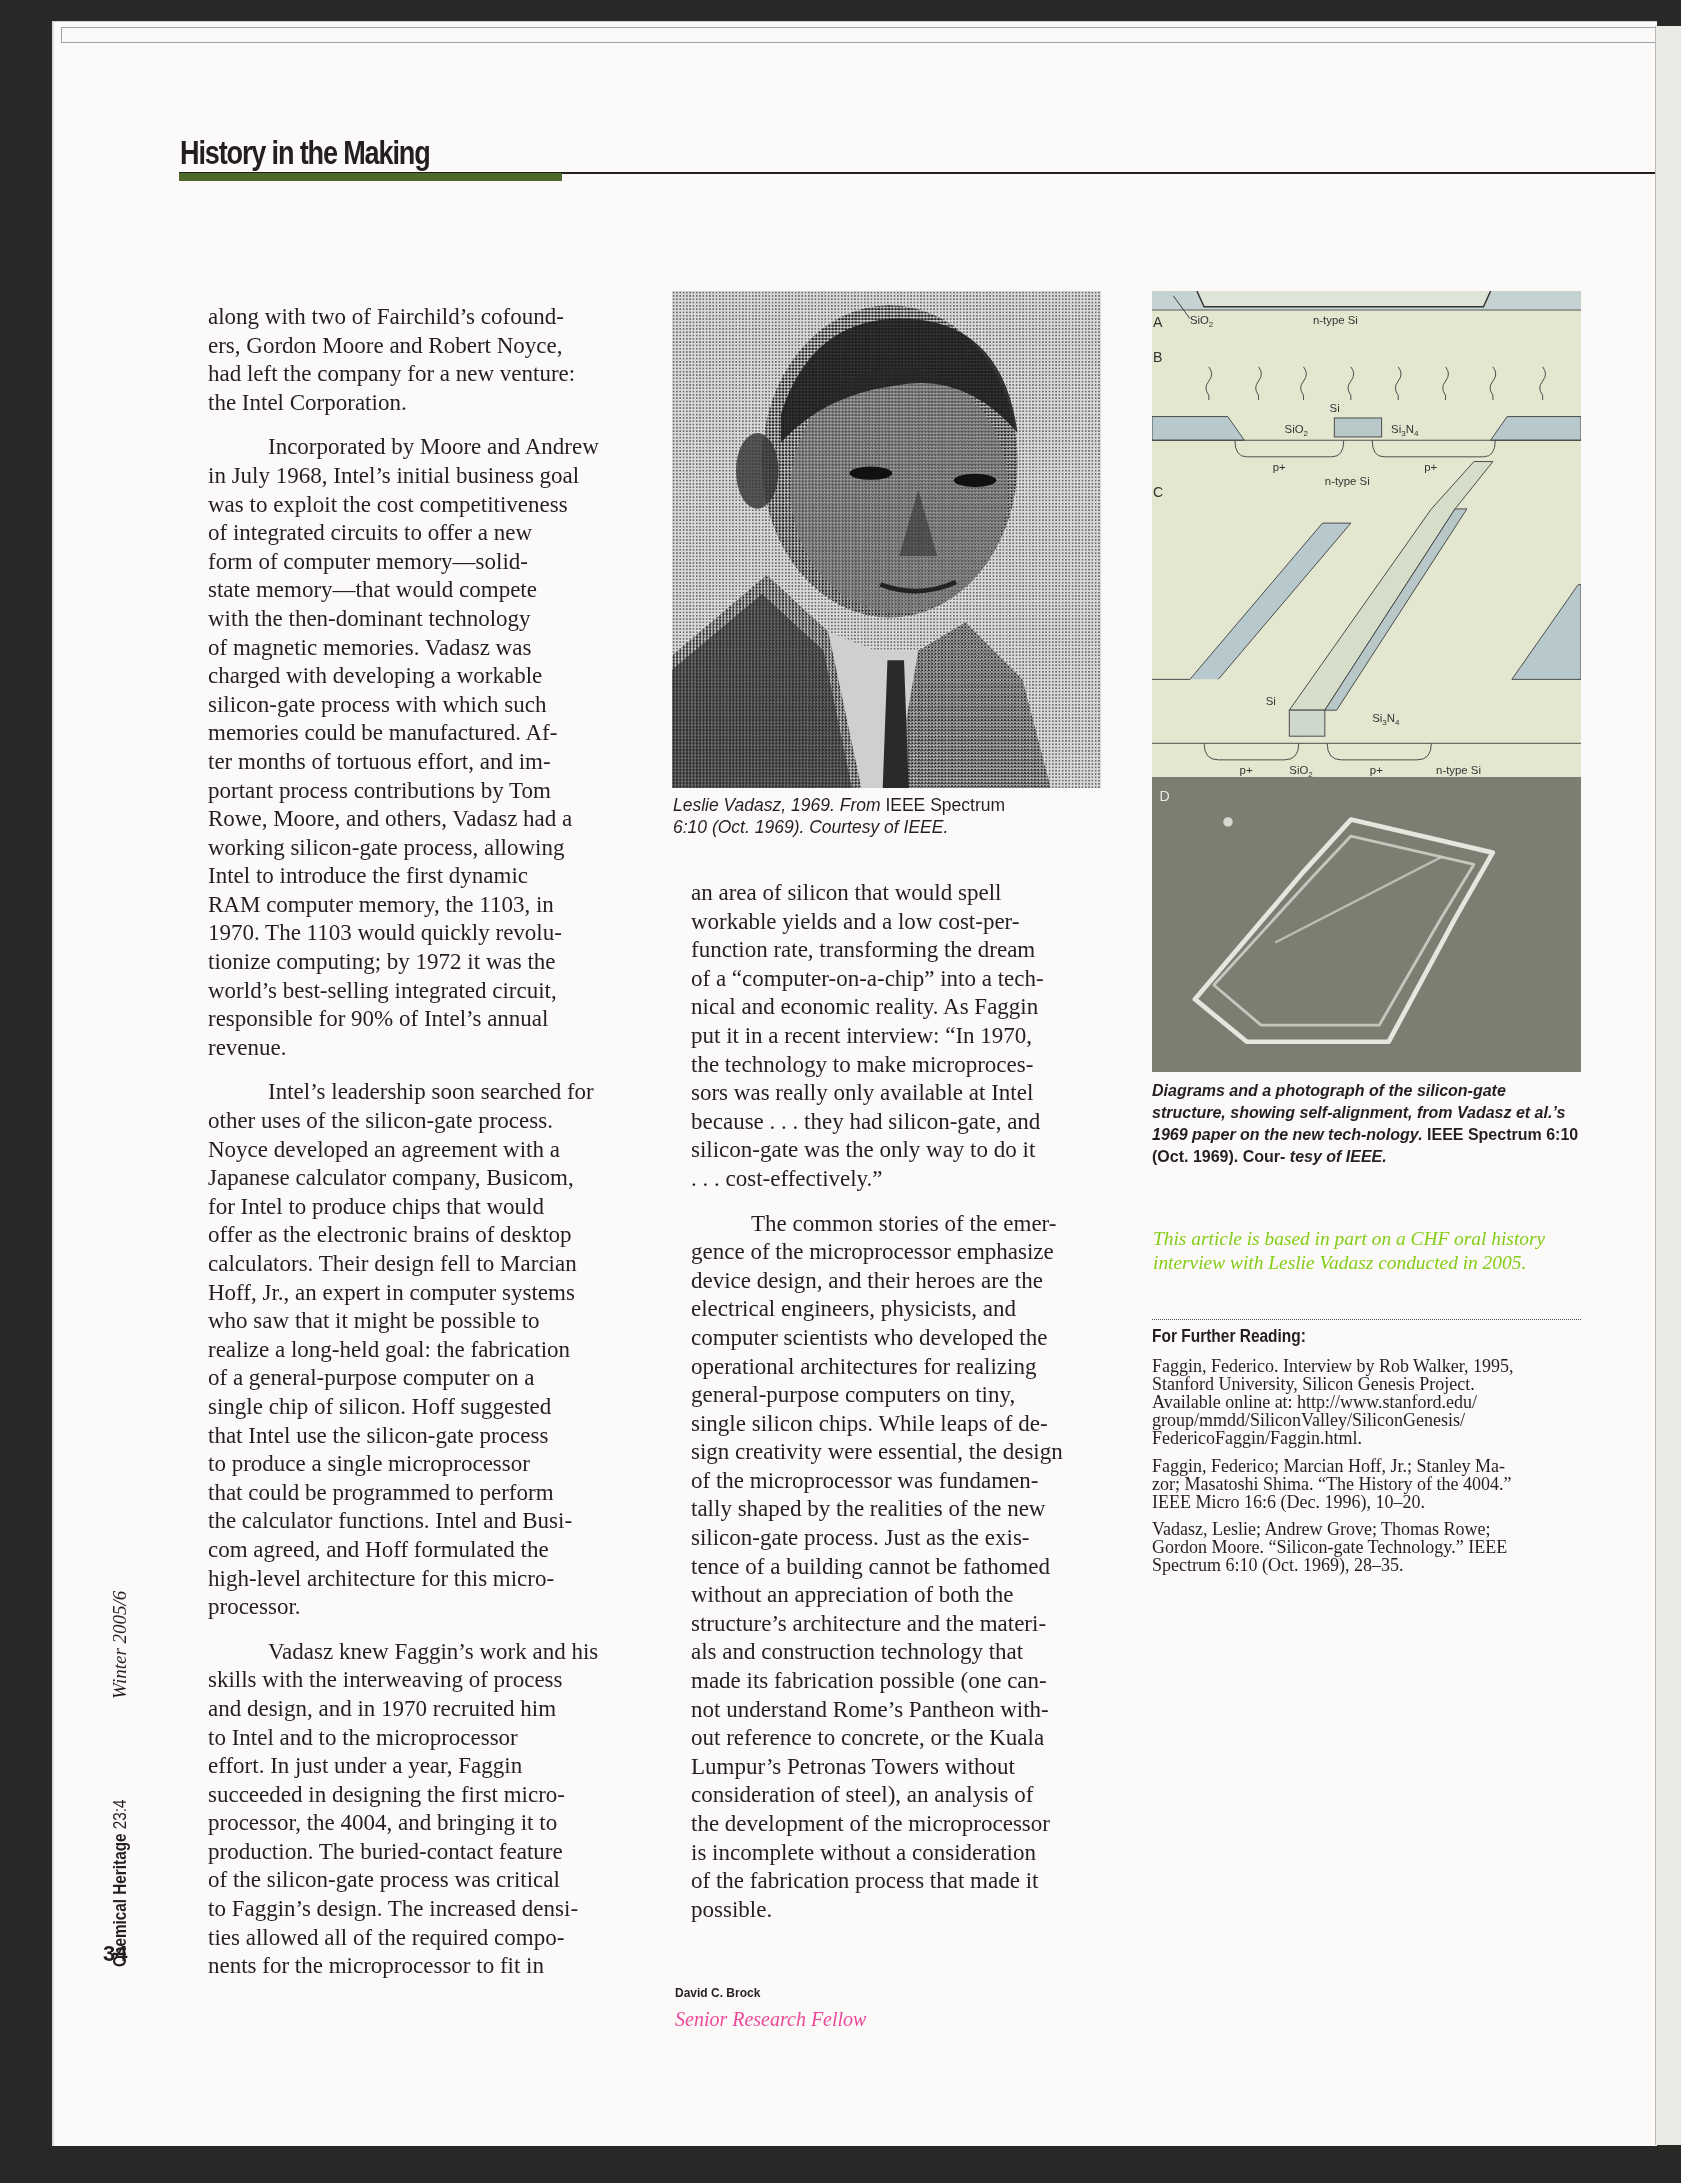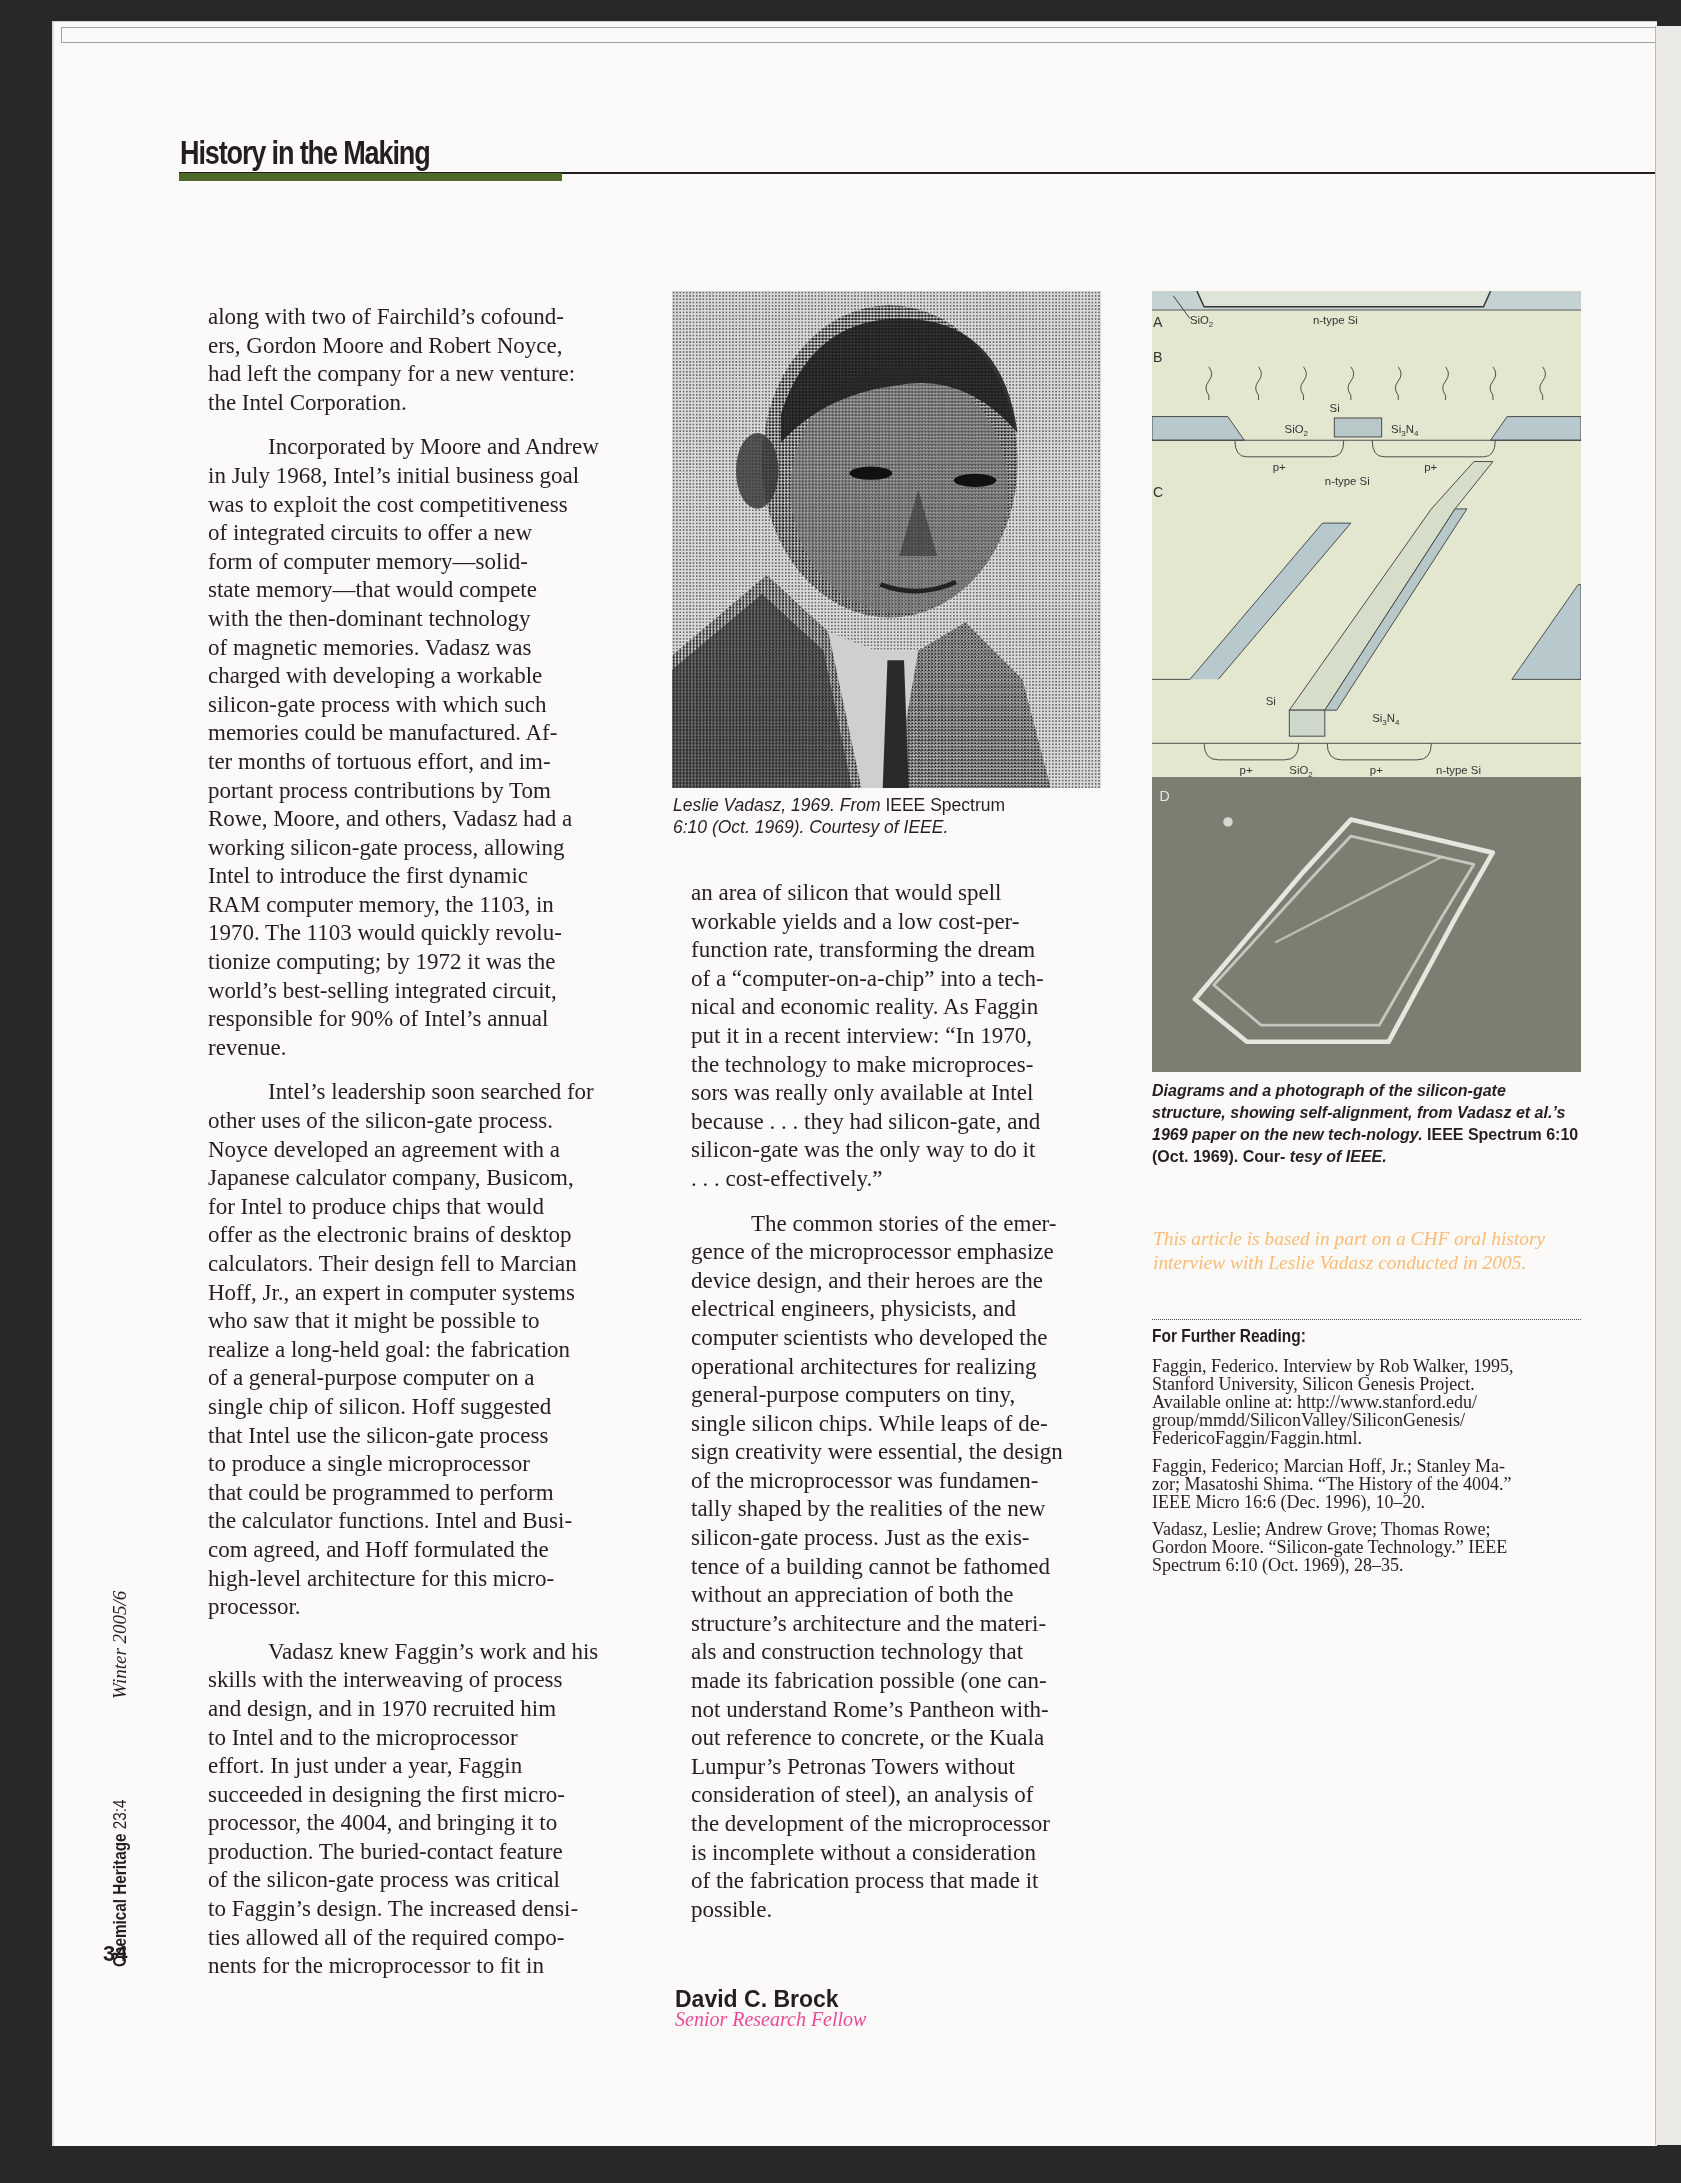--- a/index.html
+++ b/index.html
@@ -66,39 +66,39 @@
   .photo-d {
     position:absolute; left:1152px; top:777px; width:429px; height:295px;
     background:#7d7f72; overflow:hidden;
   }
   .photo-d svg { position:absolute; left:0; top:0; }
   .caption-diagram {
     position:absolute; left:1152px; top:1080px; width:431px; font-size:16px; line-height:22px; font-weight:bold;
   }
   .note-italic {
     position:absolute; left:1153px; top:1227px; width:426px;
-    font-style:italic; font-size:19.4px; line-height:24px; color:#fdba74;
+    font-style:italic; font-size:19.4px; line-height:24px; color:#84cc16;
   }
   .dotted-rule {
     position:absolute; left:1152px; top:1319px; width:429px; height:0; border-top:1.9px dotted #4a4a4a;
   }
   .further-title {
     position:absolute; left:1152px; top:1326px;
     font-family:"Liberation Sans", sans-serif; font-weight:bold; font-size:18px; color:#231f20;
     transform:scaleX(0.86); transform-origin:left top; white-space:nowrap;
   }
   .refs {
     position:absolute; left:1152px; top:1357px; width:431px;
     font-size:18px; line-height:18px; color:#231f20;
   }
   .refs .ref { margin-bottom:9.5px; line-height:18px; }
   .refs .ref span.l { display:block; white-space:nowrap; height:18px; }
   .byline-name {
     position:absolute; left:675px; top:1986px;
-    font-family:"Liberation Sans", sans-serif; font-weight:bold; font-size:23px; color:#231f20;
+    font-family:"Liberation Sans", sans-serif; font-weight:bold; font-size:12px; color:#231f20;
   }
   .byline-role {
     position:absolute; left:675px; top:2008px; font-style:italic; font-size:20px; color:#ec4899;
   }
   .sidebar-vertical {
     position:absolute; left:109px; top:1967px; transform:rotate(-90deg); transform-origin:left top;
     white-space:nowrap; color:#231f20;
   }
   .journal {
     font-family:"Liberation Sans", sans-serif; font-weight:bold; font-size:18px;

